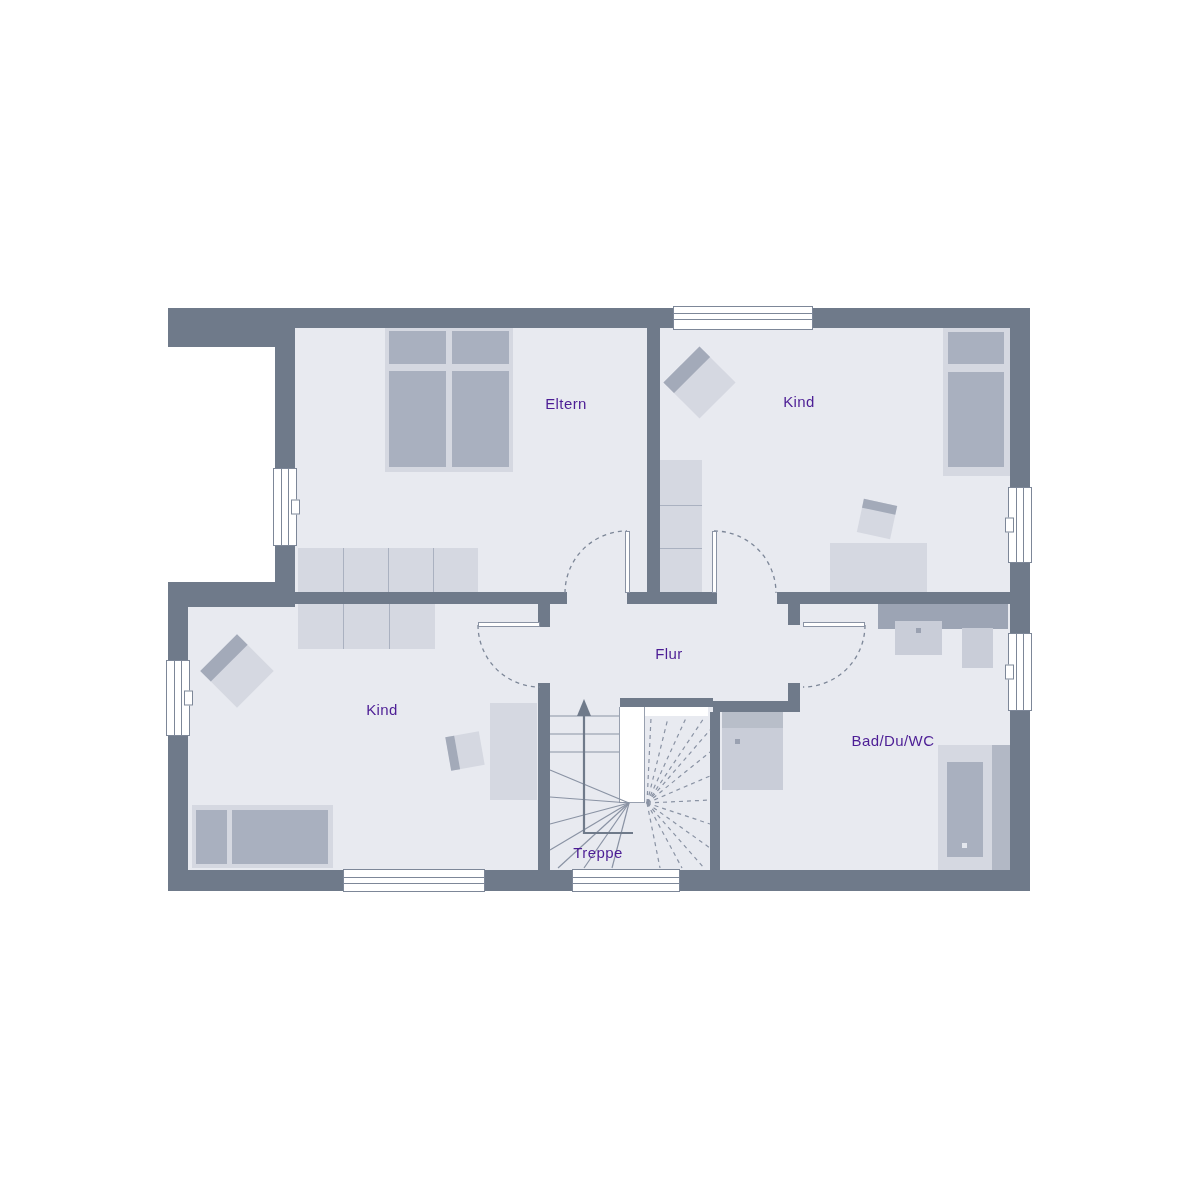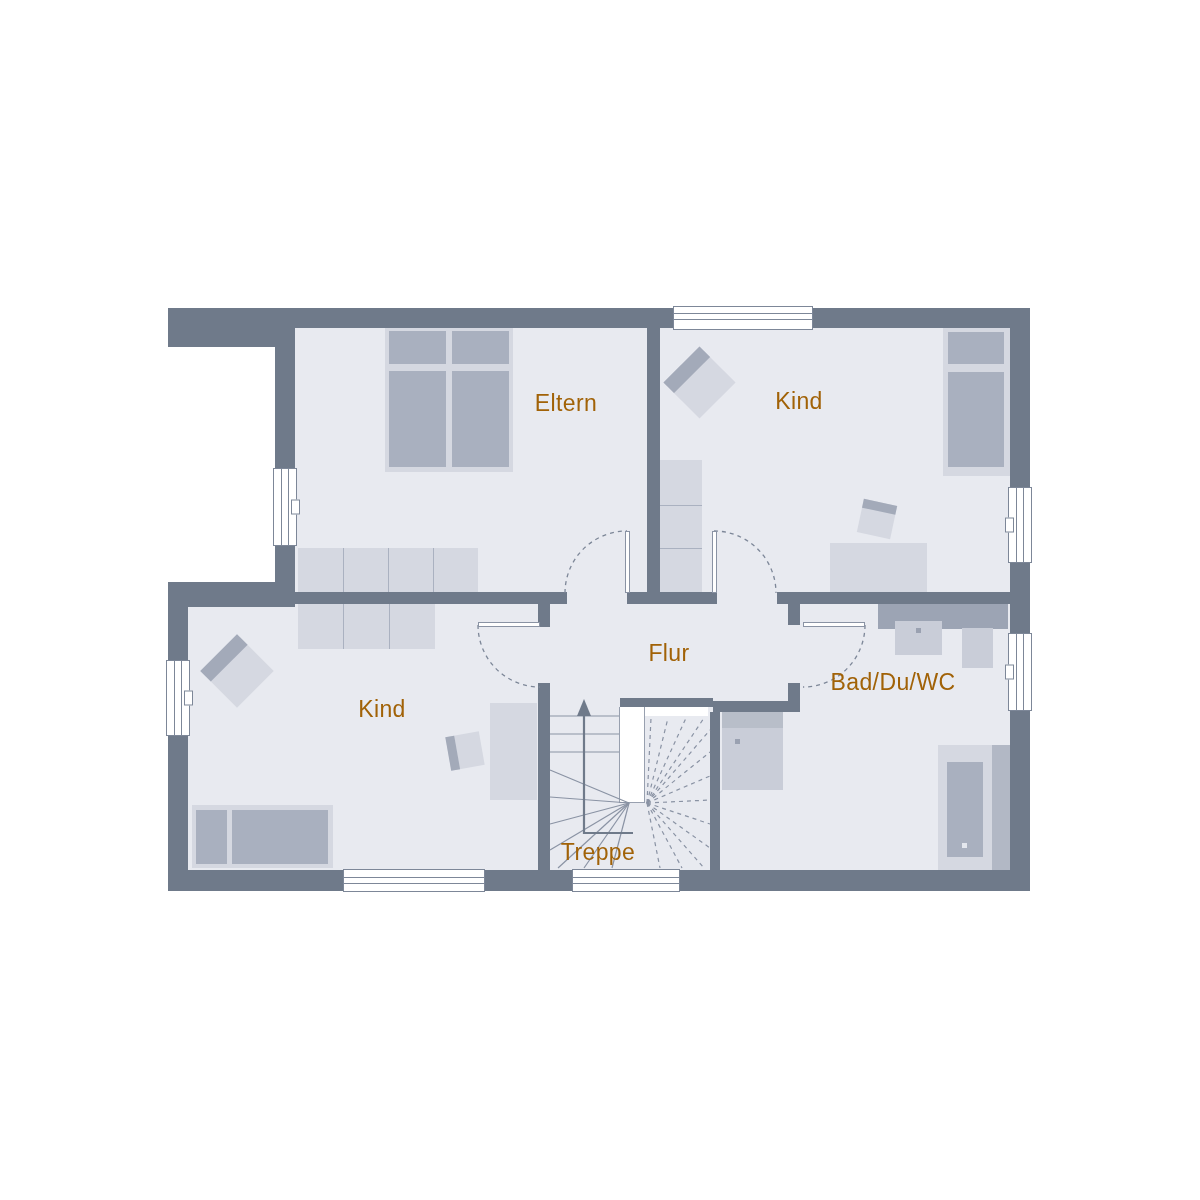--- a/index.html
+++ b/index.html
@@ -18,21 +18,21 @@
   .dot{position:absolute;background:#9aa1b1;}
   .dot-light{position:absolute;background:#e4e7ee;}
   .divider-v{position:absolute;top:0;bottom:0;width:1px;background:#aab1c0;}
   .divider-h{position:absolute;left:0;right:0;height:1px;background:#aab1c0;}
   .band{position:absolute;left:0;right:0;top:0;background:#a3aab9;}
   .win{position:absolute;background:#ffffff;border:1px solid #7d8798;box-sizing:border-box;}
   .wl{position:absolute;left:0;right:0;height:1px;background:#7d8798;}
   .wv{position:absolute;top:0;bottom:0;width:1px;background:#7d8798;}
   .wh{position:absolute;width:7px;height:13px;background:#fff;border:1px solid #7d8798;top:50%;transform:translateY(-50%);}
   .leaf{position:absolute;background:#ffffff;border:1px solid #8a93a4;box-sizing:border-box;}
-  .room-label{position:absolute;transform:translate(-50%,-50%);font-size:23px;color:#a16207;
+  .room-label{position:absolute;transform:translate(-50%,-50%);font-size:15px;color:#4c1d95;
               letter-spacing:.4px;white-space:nowrap;}
   .void{position:absolute;background:#ffffff;border:1px solid #98a0af;border-top:none;box-sizing:border-box;}
   svg{position:absolute;left:0;top:0;}
 </style>
 </head>
 <body>
 
 <div class="page">
   <div class="abs" style="left:0;top:0;width:1200px;height:1200px">
 
@@ -194,17 +194,17 @@
 
     <div class="leaf" style="left:625px;top:531px;width:5px;height:62px"></div>
     <div class="leaf" style="left:712px;top:531px;width:5px;height:62px"></div>
     <div class="leaf" style="left:478px;top:622px;width:62px;height:5px"></div>
     <div class="leaf" style="left:803px;top:622px;width:62px;height:5px"></div>
 
     <div class="room-label" style="left:566px;top:403px">Eltern</div>
     <div class="room-label" style="left:799px;top:401px">Kind</div>
     <div class="room-label" style="left:382px;top:709px">Kind</div>
     <div class="room-label" style="left:669px;top:653px">Flur</div>
-    <div class="room-label" style="left:893px;top:682px">Bad/Du/WC</div>
+    <div class="room-label" style="left:893px;top:740px">Bad/Du/WC</div>
     <div class="room-label" style="left:598px;top:852px">Treppe</div>
 
   </div>
 </div>
 
 </body></html>

